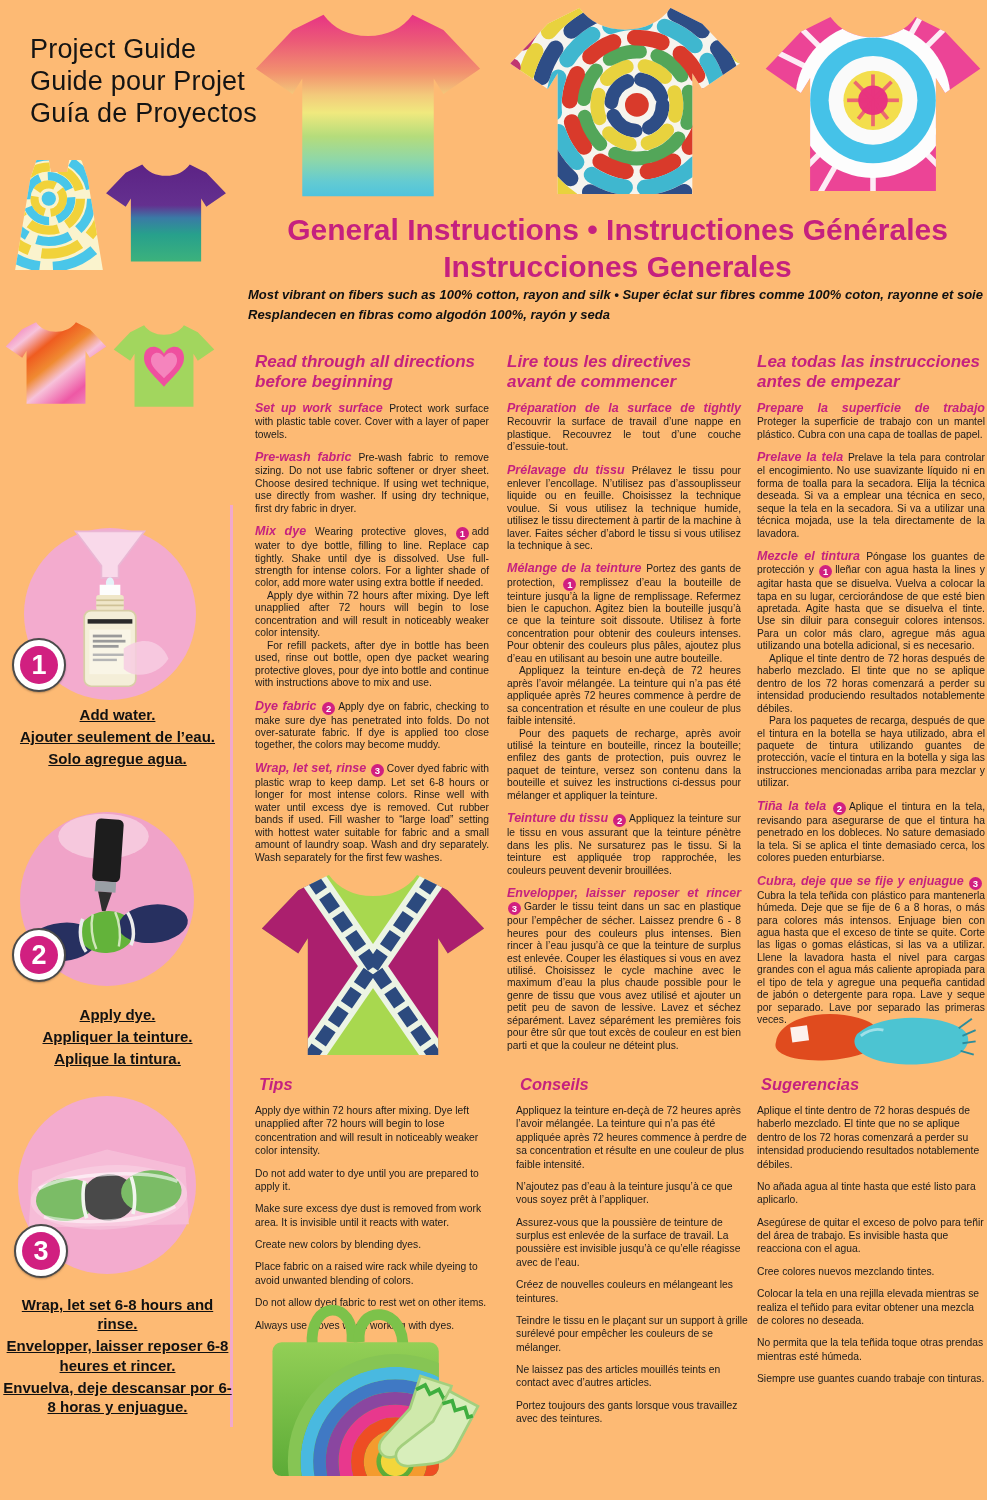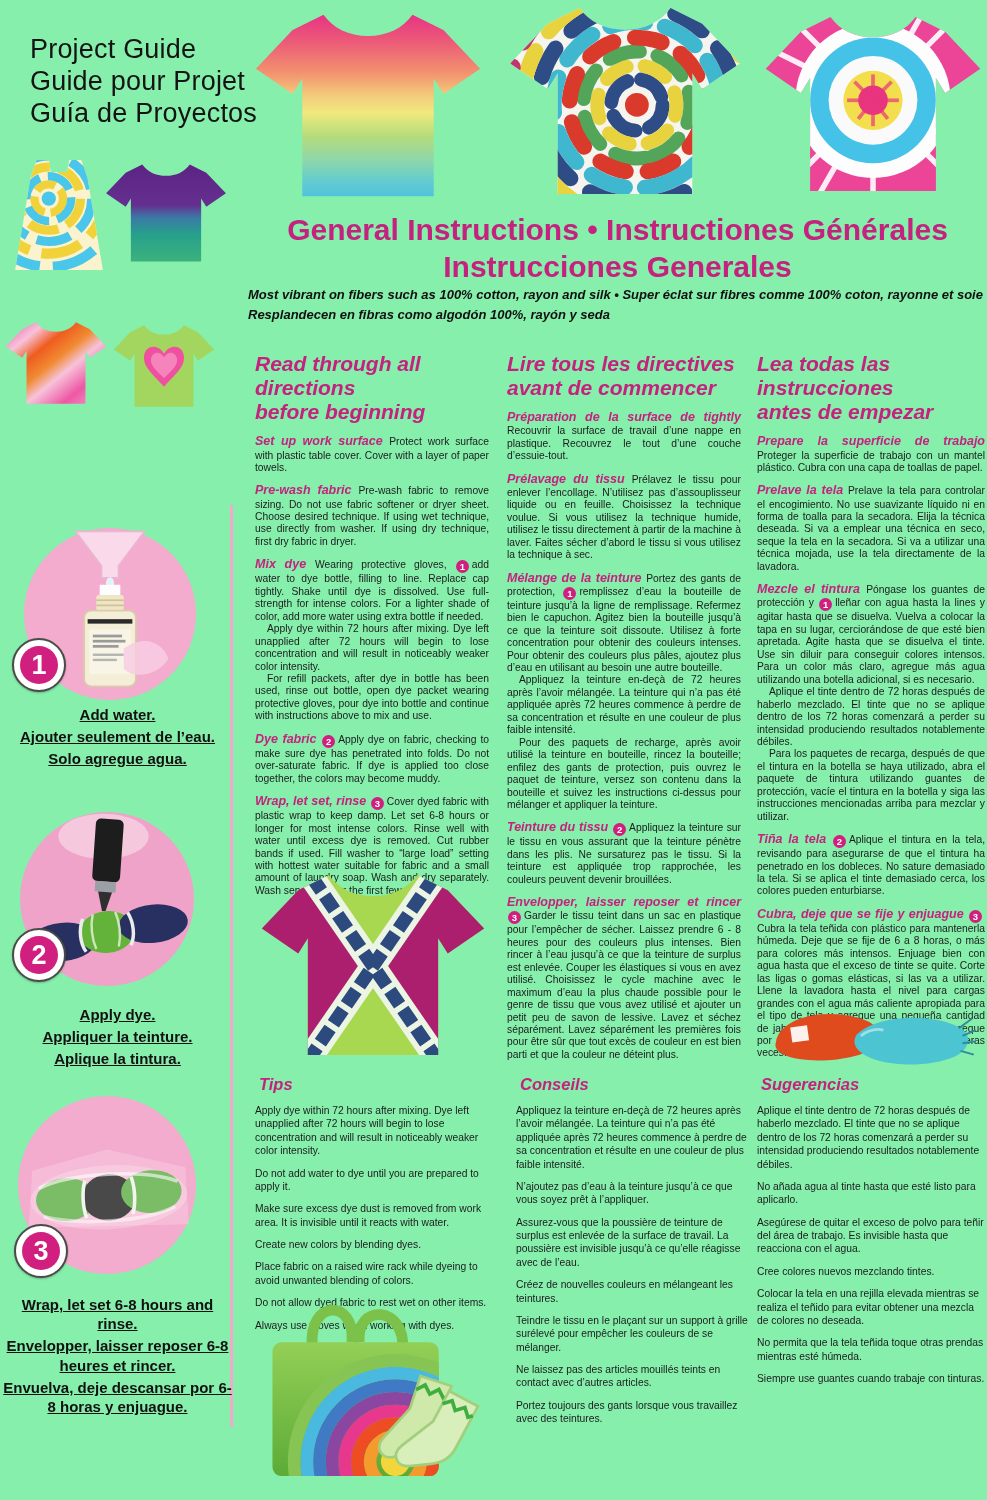--- a/index.html
+++ b/index.html
@@ -1,16 +1,16 @@
 <!DOCTYPE html>
 <html><head>
 <meta charset="utf-8">
 <style>
   html,body{margin:0;padding:0;background:#fff;}
-  .page{position:relative;width:987px;height:1500px;background:#86efac;overflow:hidden;
+  .page{position:relative;width:987px;height:1500px;background:#fdba74;overflow:hidden;
         font-family:"Liberation Sans",sans-serif;color:#1b1b1b;}
   
   .side-title{position:absolute;left:30px;top:34px;font-size:27px;line-height:1.18;
               font-weight:400;color:#141414;letter-spacing:.2px;}
   .divider{position:absolute;left:230px;top:505px;width:3px;height:922px;background:#f2a9cb;}
   .gal{position:absolute;}
   .step-photo{position:absolute;}
   .step-badge{position:absolute;width:50px;height:50px;border-radius:50%;background:#fff;
               border:2px solid #4a4a4a;display:flex;align-items:center;justify-content:center;
               box-shadow:0 1px 2px rgba(0,0,0,.25);}
@@ -19,21 +19,21 @@
   .step-caption{position:absolute;left:0;width:235px;text-align:center;font-weight:700;
               font-size:15px;line-height:1.28;color:#111;text-decoration:underline;}
   .step-caption div{margin:3px 0;}
   
   .main-title{position:absolute;left:248px;top:212px;width:739px;text-align:center;
               color:#c5217f;font-weight:700;font-size:30px;line-height:1.22;}
   .subtitle{position:absolute;left:248px;top:285px;width:739px;text-align:left;
               font-weight:700;font-style:italic;font-size:13px;line-height:1.55;color:#101010;}
   
   .col{position:absolute;top:352px;width:234px;}
-  .col-heading{margin:0 0 10px;color:#c5217f;font-size:21px;font-style:italic;
+  .col-heading{margin:0 0 10px;color:#c5217f;font-size:17px;font-style:italic;
                font-weight:700;line-height:1.15;}
   .sec{font-size:10.3px;line-height:1.21;text-align:justify;margin:0 0 9px;}
   .sec.cont{margin-top:-9px;text-indent:12px;}
   .lead{color:#c5217f;font-weight:700;font-style:italic;font-size:12.5px;}
   .lead:empty,.pre:empty,.post:empty,.badge:empty{display:none;}
   .lead::after,.pre::after{content:" ";}
   .badge{display:inline-block;width:13px;height:13px;border-radius:50%;background:#d11f80;
          color:#fff;font-weight:700;font-size:9.5px;line-height:13px;text-align:center;
          text-indent:0;font-style:normal;margin:0 3px 0 1px;vertical-align:-2px;}
   .tips{position:absolute;top:1075px;width:234px;}

